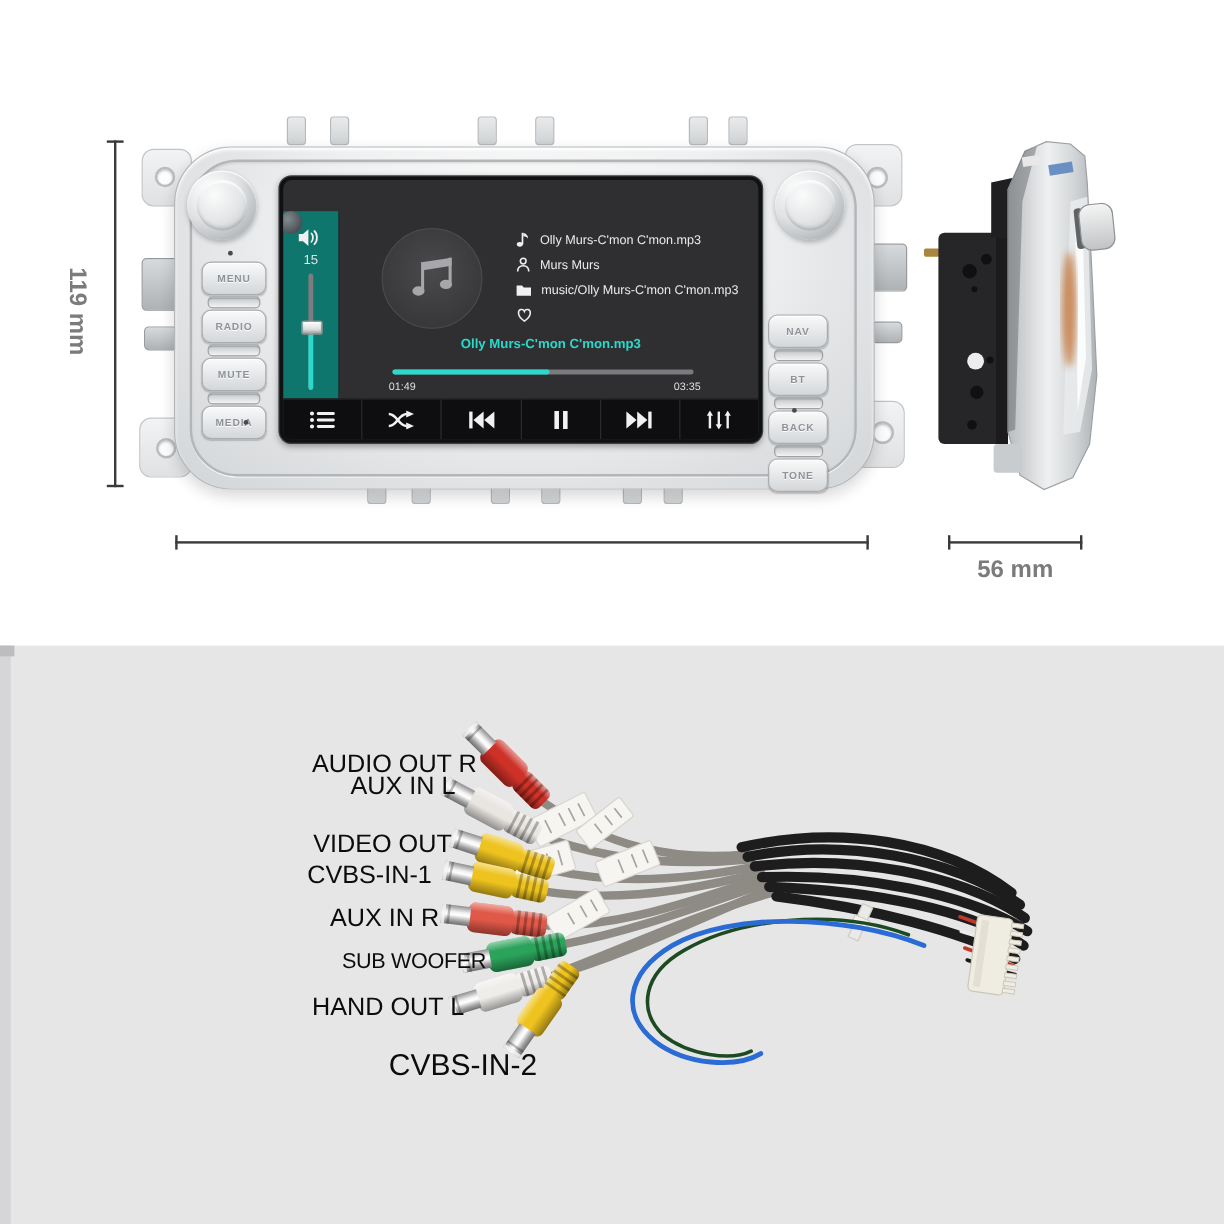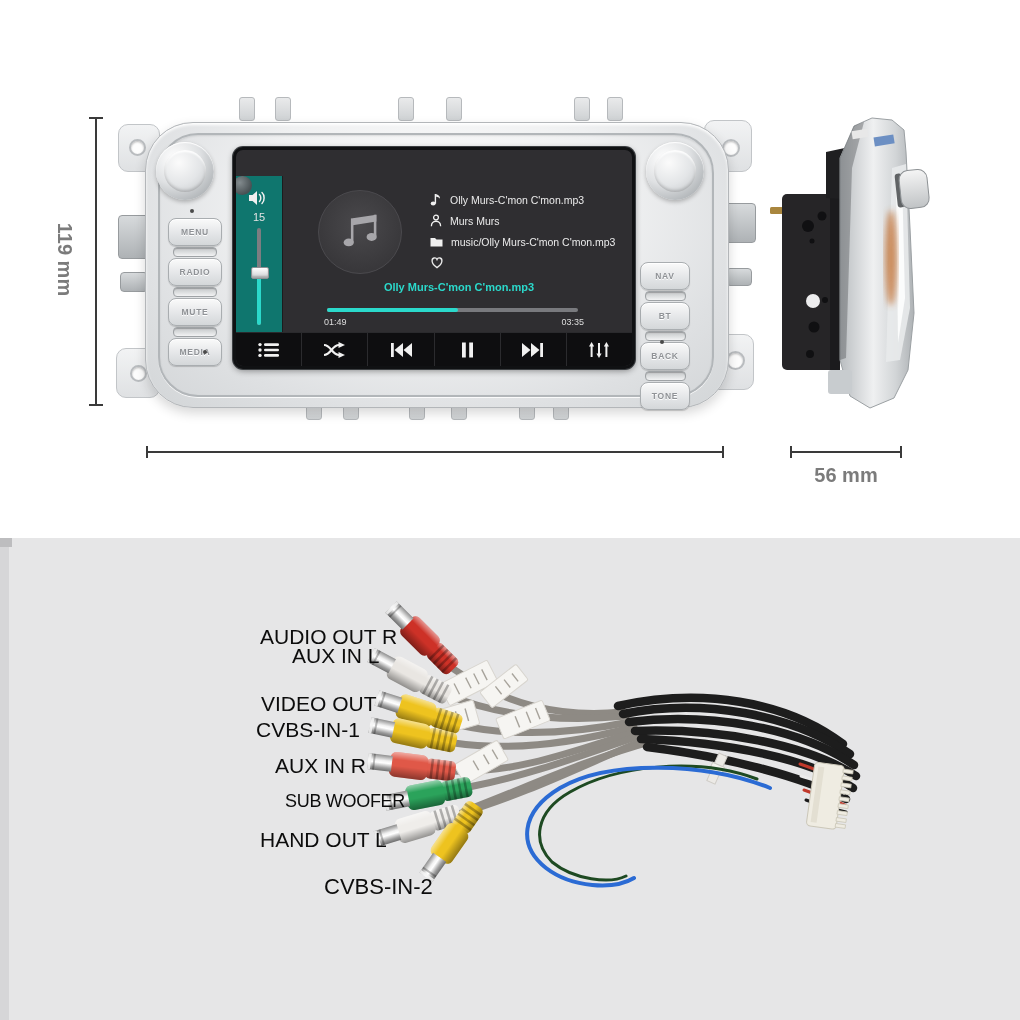--- a/index.html
+++ b/index.html
@@ -95,21 +95,21 @@
   #t-duration{position:absolute;right:48px;top:167px;font-size:9px;color:#dedede;}
 
   #controls{position:absolute;left:0;right:0;bottom:0;height:33px;background:#0e0e10;border-top:1px solid #2a2a2d;display:flex;}
   .ctrl{flex:1;display:flex;align-items:center;justify-content:center;}
   .ctrl:not(:last-child){border-right:1px solid #2b2b2e;}
   .ctrl svg{fill:#f1f1f1;}
 
   
   .hlabel{color:#0c0c0c;font-size:21px;white-space:nowrap;z-index:6;}
   #lbl-subwoofer{font-size:18px;letter-spacing:-.3px;}
-  #lbl-cvbs2,#lbl-handbrake{font-size:22px;}
+  #lbl-cvbs2,#lbl-handbrake{font-size:25px;}
 
   svg{display:block;}
 </style>
 </head>
 <body>
 
 <div id="stage">
 
   <div class="abs" id="gray-panel"></div>
   <div class="abs" id="gray-edge"></div>

